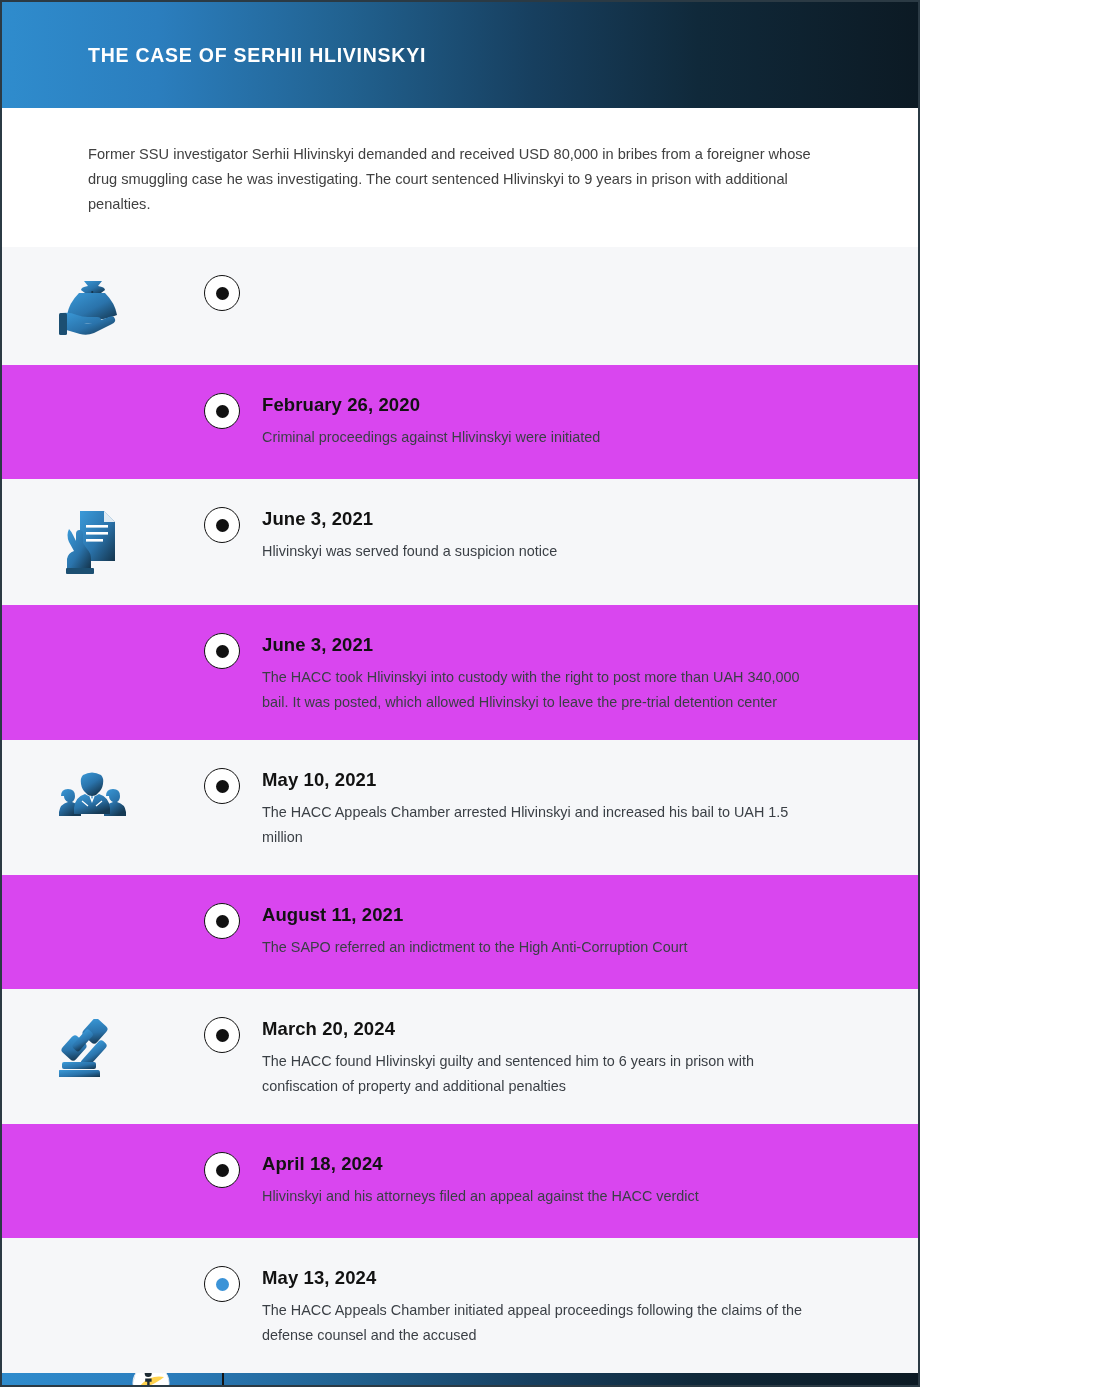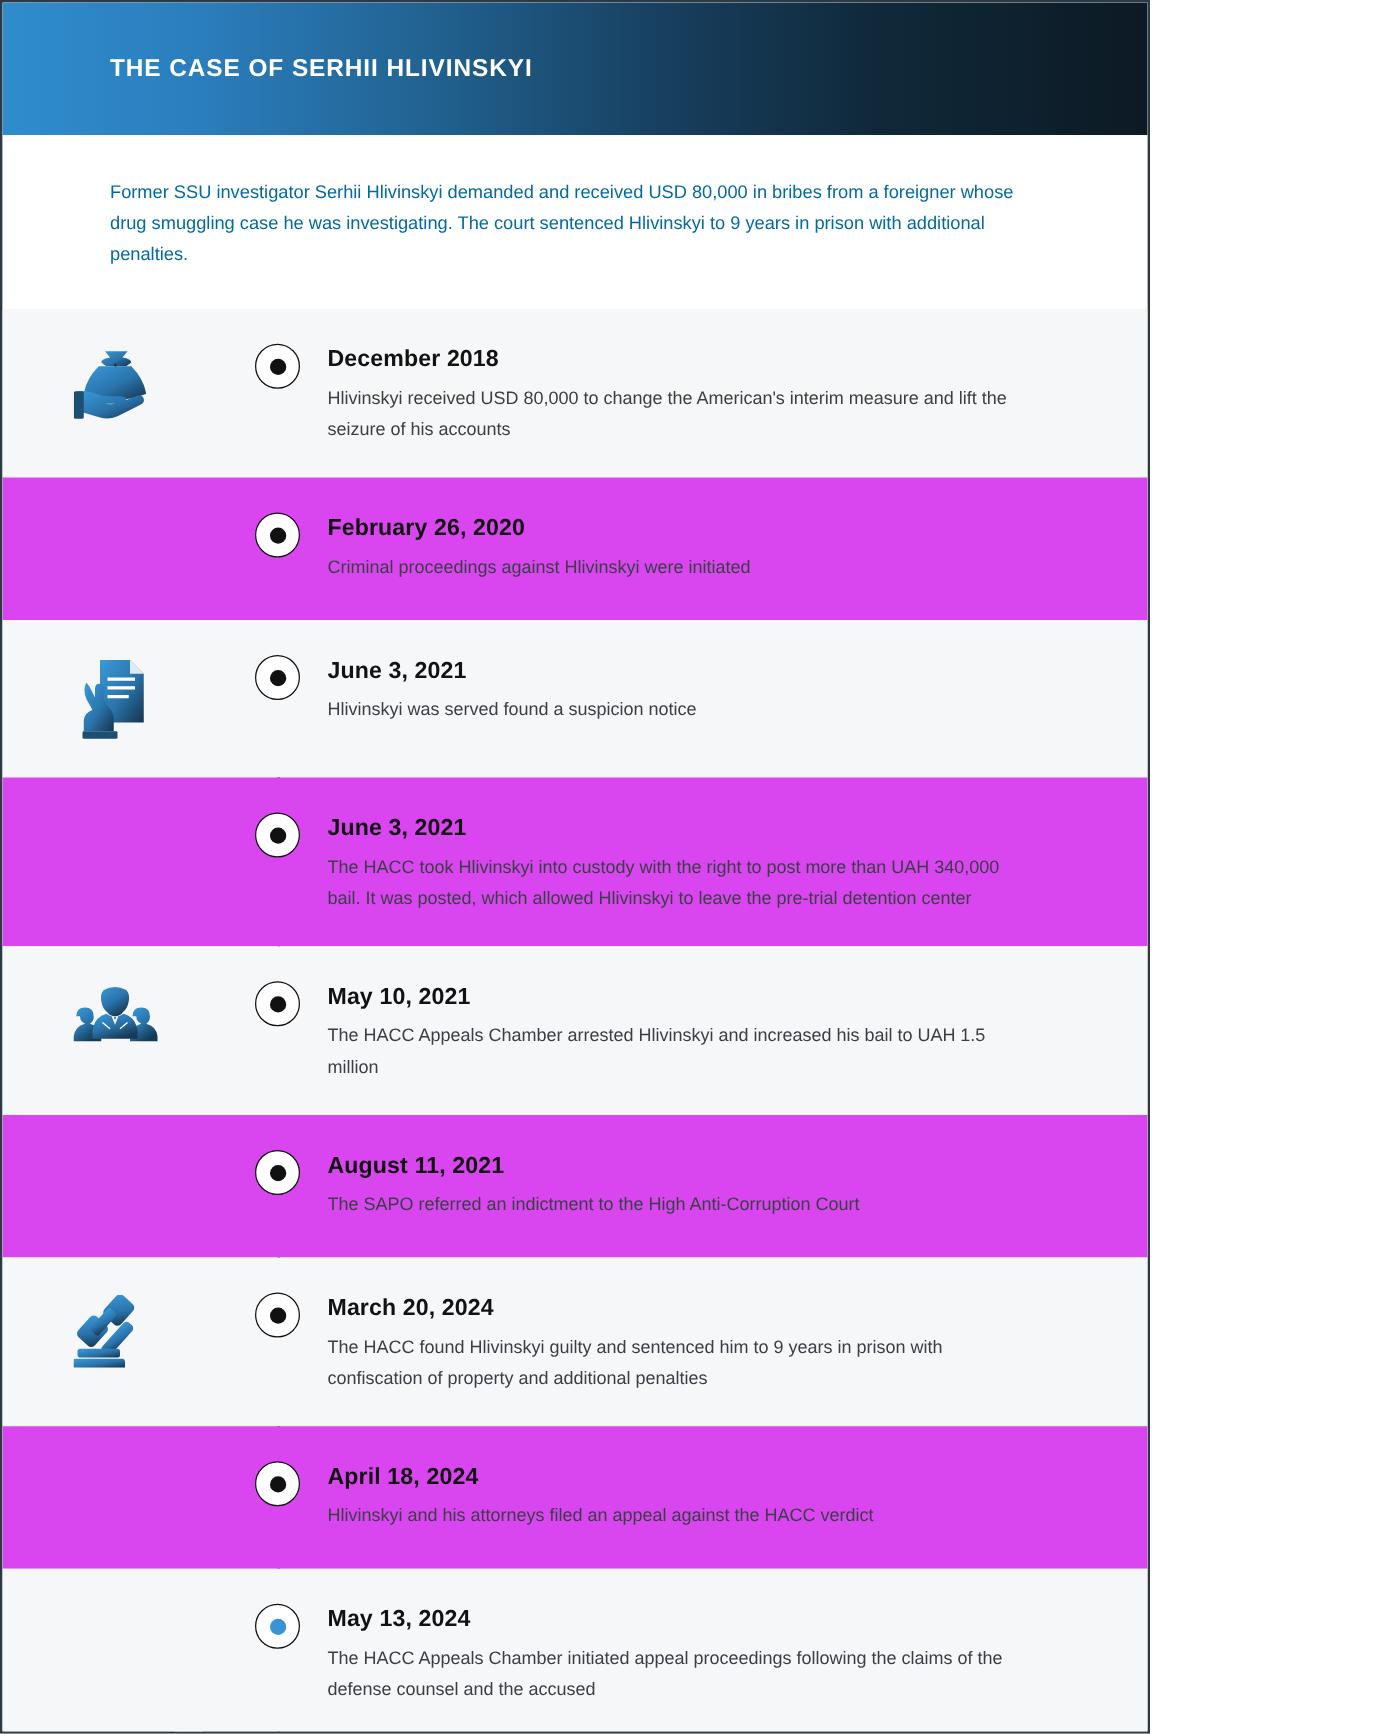--- a/index.html
+++ b/index.html
@@ -34,21 +34,21 @@
     letter-spacing:0.75px;
     text-transform:uppercase;
   }
 
   
   .intro {
     background:#ffffff;
     padding:34px 86px 30px 86px;
   }
   .intro-text {
-    color:#0369a1;
+    color:#404040;
     font-size:14.6px;
     line-height:25px;
     max-width:925px;
   }
 
   
   .timeline { position:relative; background:#ffffff; }
 
   .vline {
     position:absolute;
@@ -179,24 +179,20 @@
       <rect x="32.4" y="14" width="1.8" height="8" fill="#14344c"></rect>
       <path d="M20 16 h26 q10 10 12 22 q-12 5 -25 5 q-13 0 -25 -5 q2 -12 12 -22 Z" fill="url(#g1)"></path>
       <path d="M3 36 q8 -1 15 2 q5 2 11 2 h9 q4 0 4 3 q0 3 -4 3 h-13 q7 1 12 -1 l13 -5 q5 -2 6 2 q1 3 -3 5 l-18 9 q-7 3 -14 1 l-17 -5 Z" fill="url(#g1)"></path>
       <rect x="0" y="36" width="8" height="22" rx="1.5" fill="#1c4f72"></rect>
     </svg>
           </div>
           <div class="marker-cell">
             <div class="marker">
               <div class="dot"></div>
             </div>
-          </div>
-          <div class="content-cell">
-            <div class="event-date">December 2018</div>
-            <div class="event-desc">Hlivinskyi received USD 80,000 to change the American's interim measure and lift the seizure of his accounts</div>
           </div>
         </div>
         <div class="row plain">
           <div class="icon-cell"></div>
           <div class="marker-cell">
             <div class="marker">
               <div class="dot"></div>
             </div>
           </div>
           <div class="content-cell">
@@ -307,21 +303,21 @@
       </g>
     </svg>
           </div>
           <div class="marker-cell">
             <div class="marker">
               <div class="dot"></div>
             </div>
           </div>
           <div class="content-cell">
             <div class="event-date">March 20, 2024</div>
-            <div class="event-desc">The HACC found Hlivinskyi guilty and sentenced him to 9 years in prison with confiscation of property and additional penalties</div>
+            <div class="event-desc">The HACC found Hlivinskyi guilty and sentenced him to 6 years in prison with confiscation of property and additional penalties</div>
           </div>
         </div>
         <div class="row plain">
           <div class="icon-cell"></div>
           <div class="marker-cell">
             <div class="marker">
               <div class="dot"></div>
             </div>
           </div>
           <div class="content-cell">

